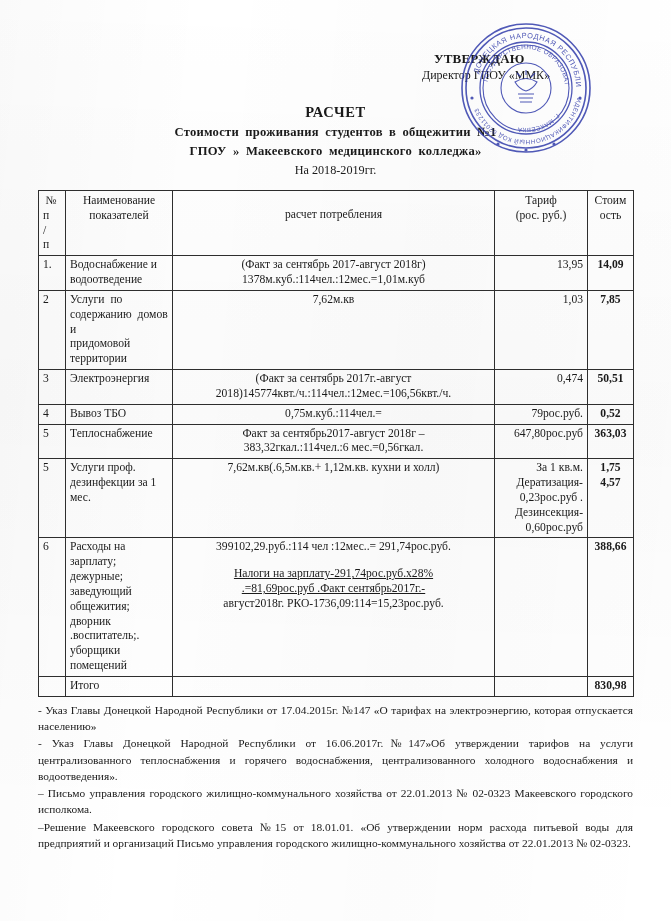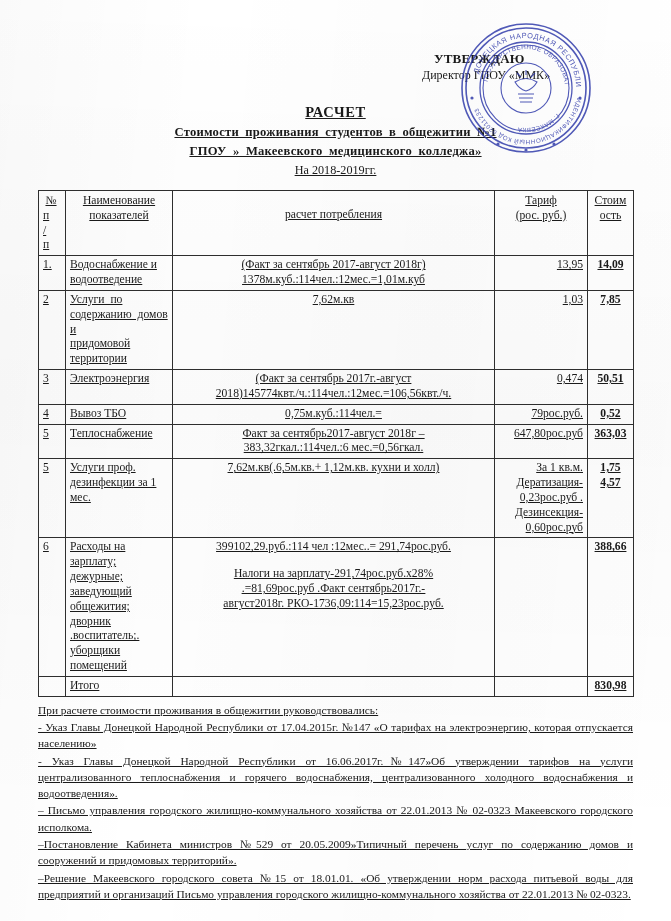--- a/index.html
+++ b/index.html
@@ -15,21 +15,21 @@
   }
   
   .paper-noise {
     position: absolute; inset: 0;
     background:
       linear-gradient(95deg, rgba(0,0,0,0.018) 0%, rgba(0,0,0,0) 28%, rgba(0,0,0,0.012) 62%, rgba(0,0,0,0) 100%),
       linear-gradient(182deg, rgba(0,0,0,0.0) 0%, rgba(0,0,0,0.02) 45%, rgba(0,0,0,0.0) 90%);
     pointer-events: none;
     z-index: 0;
   }
-  .page { position: relative; z-index: 2; padding: 0 38px; text-decoration: underline; }
+  .page { position: relative; z-index: 2; padding: 0 38px; }
 
   
   .approval {
     position: absolute;
     top: 50px;
     left: 418px;
     width: 232px;
     text-align: left;
     font-size: 11.5px;
     line-height: 1.34;
@@ -346,21 +346,19 @@
         <td class="num"></td>
         <td class="tot-label">Итого</td>
         <td></td>
         <td></td>
         <td class="sum">830,98</td>
       </tr>
     </tbody>
   </table>
 
   <div class="notes">
-    <p>При  расчете стоимости проживания в общежитии руководствовались:</p>
     <p class="jw">- Указ  Главы  Донецкой  Народной  Республики      от   17.04.2015г.   №147   «О   тарифах   на  электроэнергию, которая отпускается населению»</p>
     <p>- Указ Главы Донецкой Народной Республики от 16.06.2017г.№147»Об утверждении тарифов на услуги  централизованного теплоснабжения и горячего водоснабжения, централизованного холодного водоснабжения и водоотведения».</p>
     <p>– Письмо управления городского жилищно-коммунального хозяйства от 22.01.2013 № 02-0323 Макеевского  городского  исполкома.</p>
-    <p>–Постановление Кабинета министров №529 от 20.05.2009»Типичный перечень услуг по содержанию домов и сооружений и придомовых территорий».</p>
     <p>–Решение  Макеевского  городского совета  №15 от 18.01.01. «Об утверждении норм расхода питьевой  воды  для   предприятий и организаций Письмо управления городского жилищно-коммунального хозяйства от 22.01.2013 № 02-0323.</p>
   </div>
 
 </div>
 
 </body></html>

